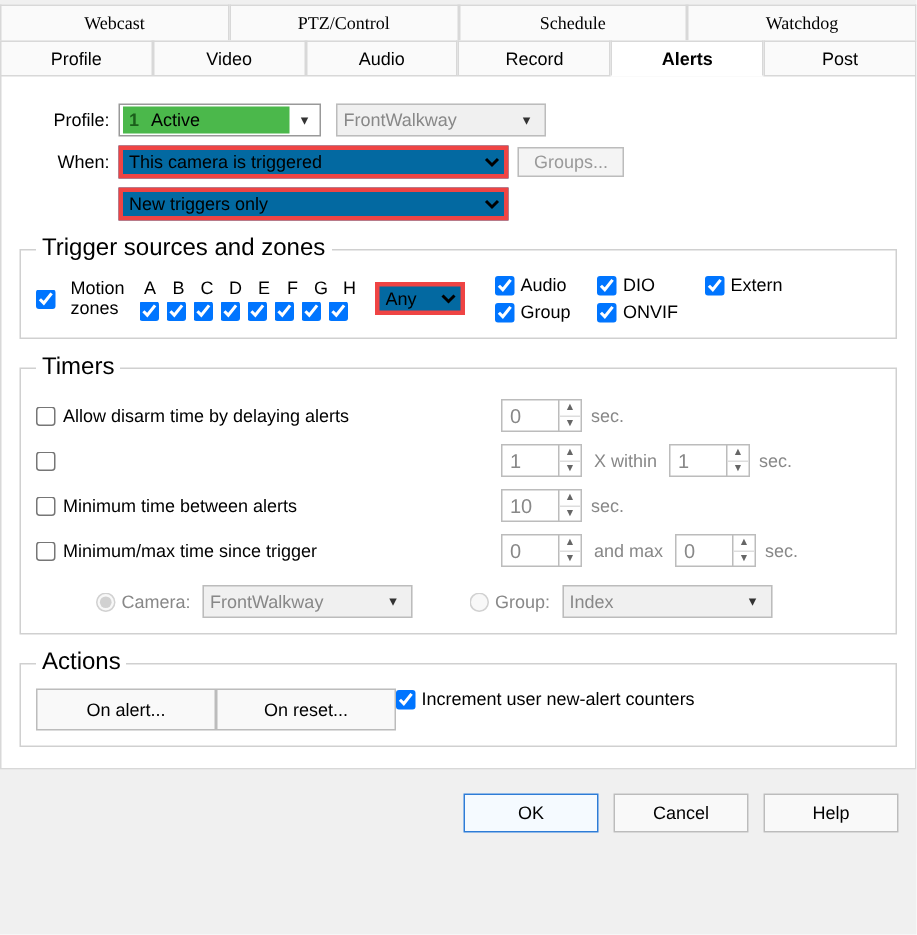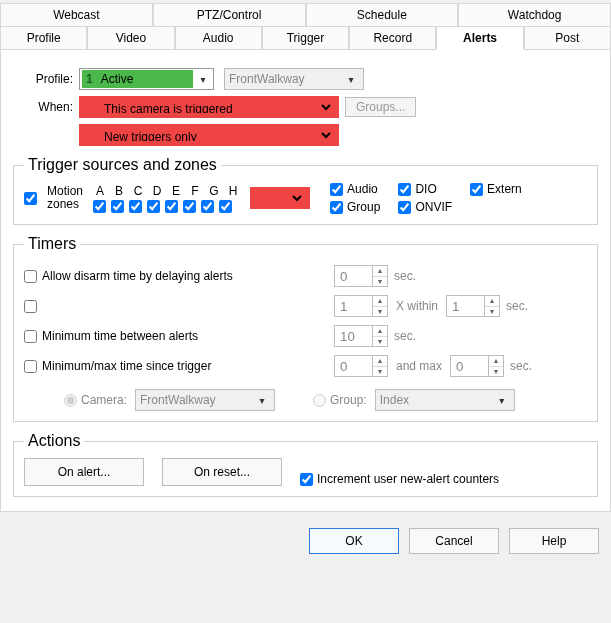--- a/index.html
+++ b/index.html
@@ -23,38 +23,38 @@
     cursor: pointer;
     position: relative;
   }
   .tab.inactive { background: #fafafa; }
   .tab.active {
     background: #fff;
     border-bottom: 1px solid #fff;
     z-index: 2;
     font-weight: bold;
   }
-  .t-top .tab { flex: 1; }
+  .t-top .tab { flex: 1; font-family: Liberation Serif, serif; }
   .t-bot .tab { flex: 1; }
   .panel {
     background: #fff;
     border: 1px solid #d8d8d8;
     margin-top: -1px;
     padding: 18px 12px 14px 12px;
     position: relative;
     z-index: 1;
   }
   .row { display:flex; align-items:center; margin-bottom:6px; }
   .lbl-right { width: 60px; text-align:right; margin-right:6px; }
   select, input[type=text] {
     font: inherit;
     height: 22px;
-    border: 5px solid #ef4444;
-    background: #ef4444;
-    padding: 0 16px;
+    border: 3px solid #ef4444;
+    background: #0369a1;
+    padding: 0 0;
   }
   select:disabled, input:disabled { background:#f0f0f0; color:#888; }
   .profile-select {
     width: 135px; height:22px; border:1px solid #999;
     display:inline-flex; align-items:center; justify-content:space-between;
     padding:0 2px 0 2px; background:#fff; cursor:pointer;
   }
   .profile-inner {
     background:#4bb84b; color:#000; flex:1; height:18px;
     display:flex; align-items:center; padding-left:4px; margin-right:2px;
@@ -100,21 +100,21 @@
   .spin .arrbox {
     width:16px; border:1px solid #bcbcbc; display:flex; flex-direction:column;
   }
   .spin .arrbox div {
     flex:1; display:flex; align-items:center; justify-content:center;
     font-size:7px; color:#666; border-bottom:1px solid #ddd; cursor:pointer;
   }
   .spin .arrbox div:last-child { border-bottom:none; }
   .muted { color:#888; }
   .cg-row { display:flex; align-items:center; gap:8px; margin-top:8px; padding-left:40px; }
-  .actions-row { display:flex; align-items:flex-end; gap:18px; }
+  .actions-row { display:flex; align-items:flex-start; }
   .actions-row .btn { width:120px; height:28px; }
   .footer {
     display:flex; justify-content:flex-end; gap:10px;
     padding:16px 12px 14px 0; background:#f0f0f0;
   }
   .footer .btn { width:90px; height:26px; }
   .footer .btn.ok { border:1px solid #2e7cd6; background:#f5faff; }
   .wide-select { flex:0 0 260px; }
   .sync-gap { margin-left:10px; }
 </style>
@@ -124,21 +124,20 @@
 <div class="tabs-row t-top top">
   <div class="tab inactive">Webcast</div>
   <div class="tab inactive">PTZ/Control</div>
   <div class="tab inactive">Schedule</div>
   <div class="tab inactive">Watchdog</div>
 </div>
 <div class="tabs-row t-bot">
   <div class="tab inactive">Profile</div>
   <div class="tab inactive">Video</div>
   <div class="tab inactive">Audio</div>
-  <div class="tab inactive">Trigger</div>
   <div class="tab inactive">Record</div>
   <div class="tab active">Alerts</div>
   <div class="tab inactive">Post</div>
 </div>
 
 <div class="panel">
 
   <div class="row">
     <div class="lbl-right">Profile:</div>
     <div class="profile-select">

